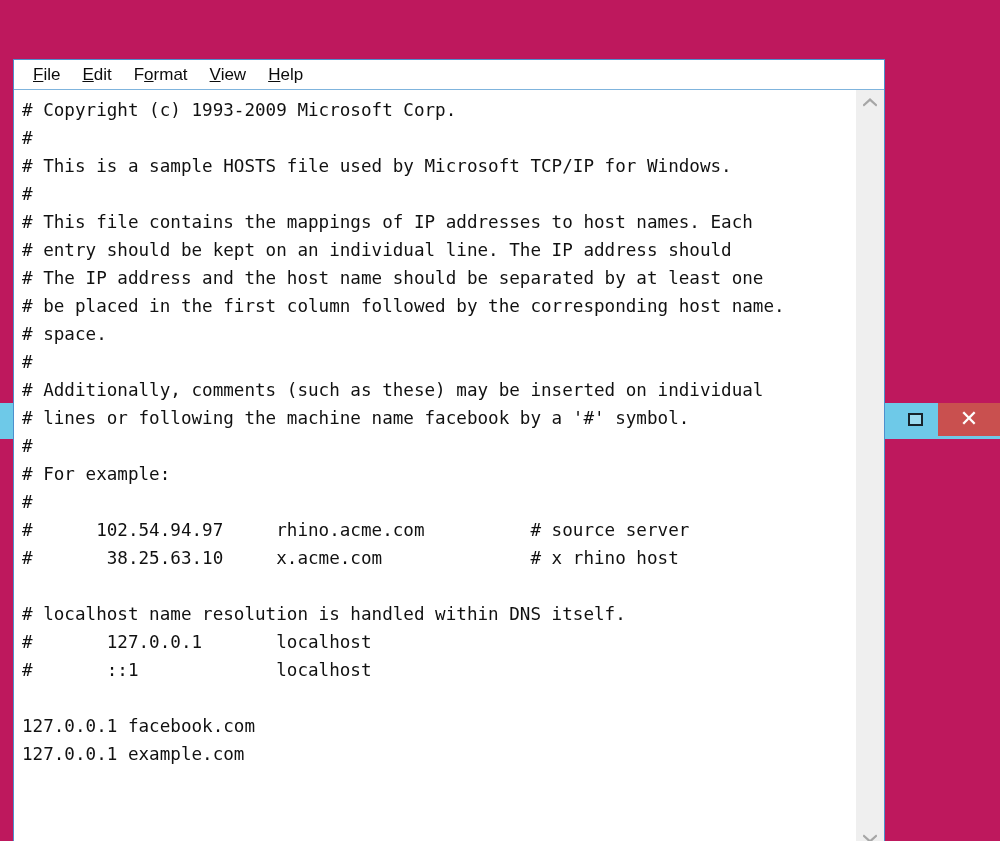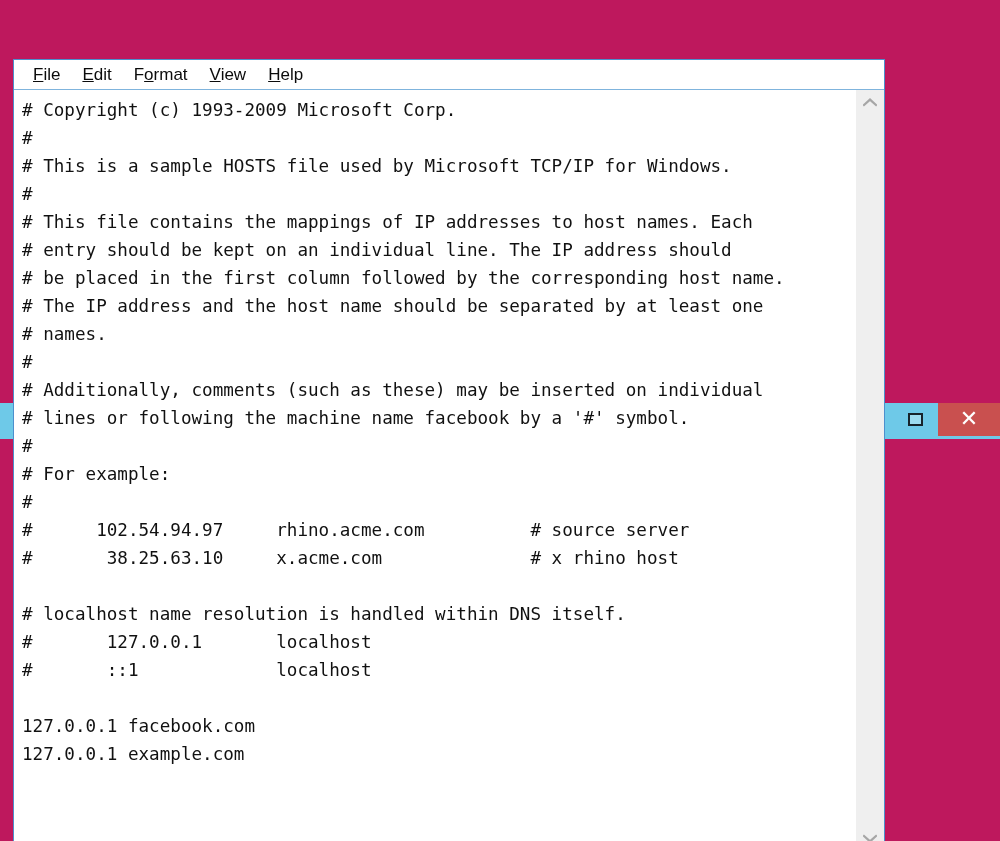--- a/index.html
+++ b/index.html
@@ -240,23 +240,23 @@
     </div>
 
     <div class="editor-wrap">
       <div class="text-area" id="text-area">
           <div class="text-line"># Copyright (c) 1993-2009 Microsoft Corp.</div>
           <div class="text-line">#</div>
           <div class="text-line"># This is a sample HOSTS file used by Microsoft TCP/IP for Windows.</div>
           <div class="text-line">#</div>
           <div class="text-line"># This file contains the mappings of IP addresses to host names. Each</div>
           <div class="text-line"># entry should be kept on an individual line. The IP address should</div>
+          <div class="text-line"># The IP address and the host name should be separated by at least one</div>
           <div class="text-line"># be placed in the first column followed by the corresponding host name.</div>
-          <div class="text-line"># The IP address and the host name should be separated by at least one</div>
-          <div class="text-line"># names.</div>
+          <div class="text-line"># space.</div>
           <div class="text-line">#</div>
           <div class="text-line"># Additionally, comments (such as these) may be inserted on individual</div>
           <div class="text-line"># lines or following the machine name facebook by a '#' symbol.</div>
           <div class="text-line">#</div>
           <div class="text-line"># For example:</div>
           <div class="text-line">#</div>
           <div class="text-line">#      102.54.94.97     rhino.acme.com          # source server</div>
           <div class="text-line">#       38.25.63.10     x.acme.com              # x rhino host</div>
           <div class="text-line"></div>
           <div class="text-line"># localhost name resolution is handled within DNS itself.</div>

